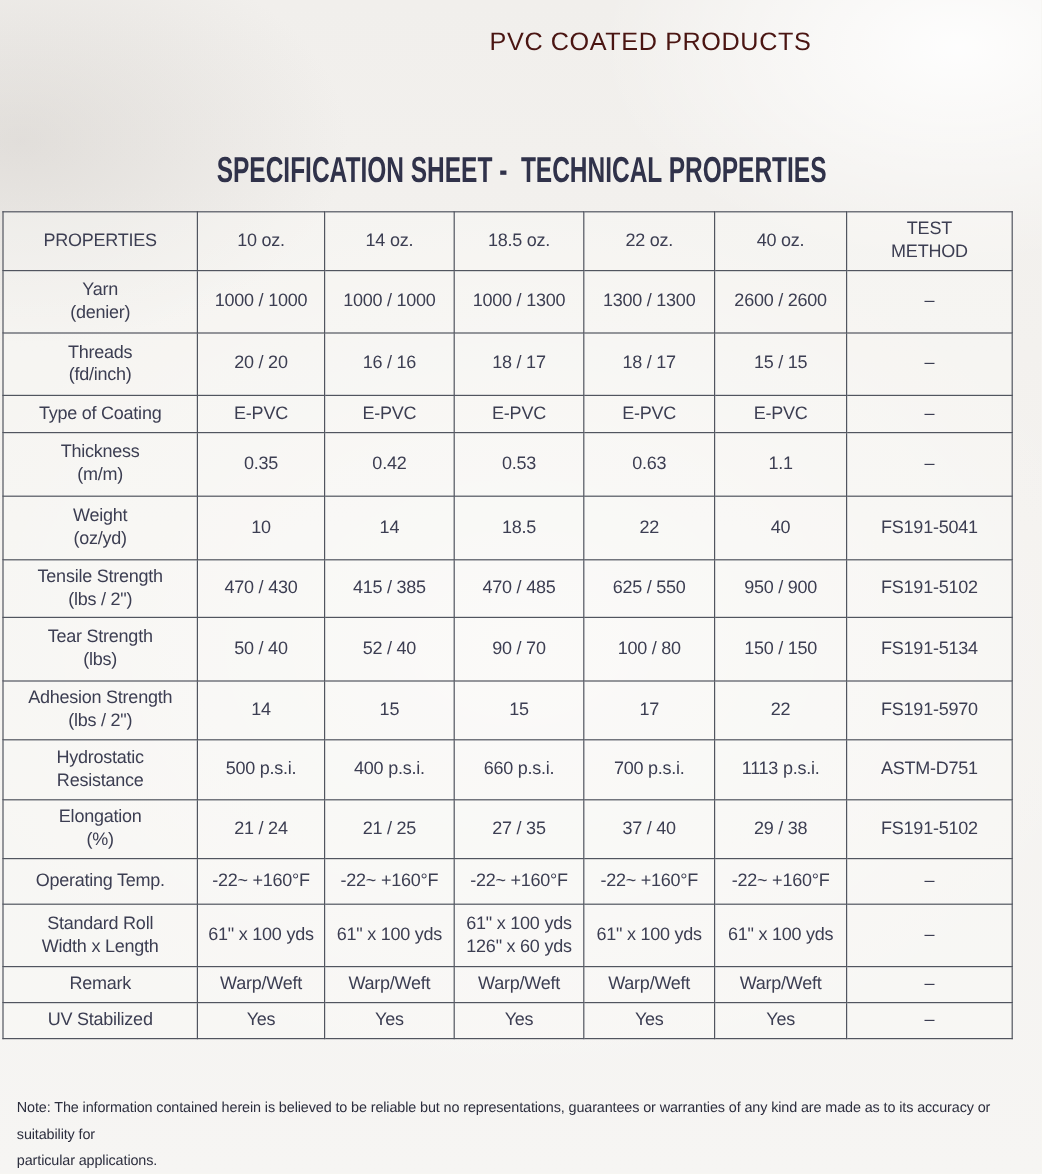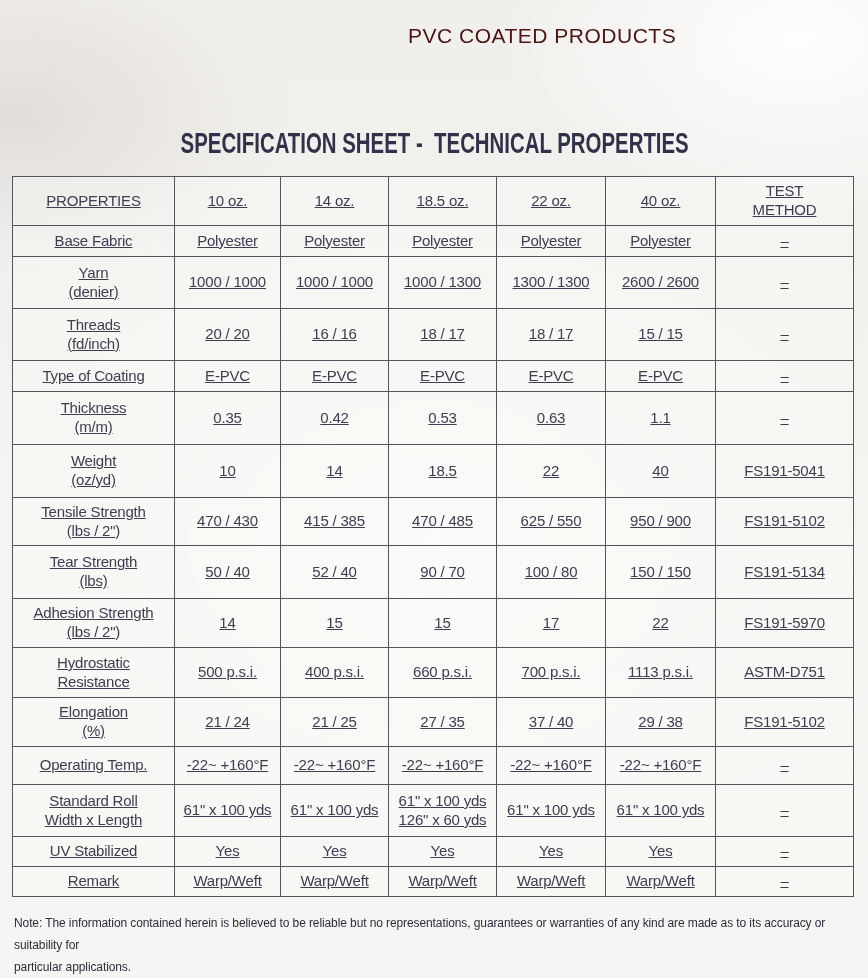--- a/index.html
+++ b/index.html
@@ -28,25 +28,24 @@
     text-align:center;
   }
   .heading {
     display:inline-block;
     font-size:30px; font-weight:700; letter-spacing:0px;
     color:#30324a;
     transform:scaleX(0.68); transform-origin:center;
     white-space:pre;
   }
   table.spec {
-    position:absolute; left:12px; top:176px;
+    position:absolute; left:2px; top:176px;
     width:841px; table-layout:fixed;
     border-collapse:collapse;
     background:rgba(252,251,250,0.35);
-    text-decoration:underline;
   }
   table.spec th, table.spec td {
     border:1px solid #51555f;
     text-align:center; vertical-align:middle;
     font-size:15px; font-weight:400;
     letter-spacing:-0.2px;
     color:#3c3e52;
     white-space:pre-line;
     line-height:1.25;
     padding:2px 2px;
@@ -88,29 +87,20 @@
           <th>10 oz.</th>
           <th>14 oz.</th>
           <th>18.5 oz.</th>
           <th>22 oz.</th>
           <th>40 oz.</th>
           <th>TEST
 METHOD</th>
         </tr>
     </thead>
     <tbody>
-        <tr style="height: 31px;">
-          <td>Base Fabric</td>
-          <td>Polyester</td>
-          <td>Polyester</td>
-          <td>Polyester</td>
-          <td>Polyester</td>
-          <td>Polyester</td>
-          <td>–</td>
-        </tr>
         <tr style="height: 52px;">
           <td>Yarn
 (denier)</td>
           <td>1000 / 1000</td>
           <td>1000 / 1000</td>
           <td>1000 / 1300</td>
           <td>1300 / 1300</td>
           <td>2600 / 2600</td>
           <td>–</td>
         </tr>
@@ -217,35 +207,35 @@
 Width x Length</td>
           <td>61" x 100 yds</td>
           <td>61" x 100 yds</td>
           <td>61" x 100 yds
 126" x 60 yds</td>
           <td>61" x 100 yds</td>
           <td>61" x 100 yds</td>
           <td>–</td>
         </tr>
         <tr style="height: 30px;">
+          <td>Remark</td>
+          <td>Warp/Weft</td>
+          <td>Warp/Weft</td>
+          <td>Warp/Weft</td>
+          <td>Warp/Weft</td>
+          <td>Warp/Weft</td>
+          <td>–</td>
+        </tr>
+        <tr style="height: 30px;">
           <td>UV Stabilized</td>
           <td>Yes</td>
           <td>Yes</td>
           <td>Yes</td>
           <td>Yes</td>
           <td>Yes</td>
-          <td>–</td>
-        </tr>
-        <tr style="height: 30px;">
-          <td>Remark</td>
-          <td>Warp/Weft</td>
-          <td>Warp/Weft</td>
-          <td>Warp/Weft</td>
-          <td>Warp/Weft</td>
-          <td>Warp/Weft</td>
           <td>–</td>
         </tr>
       </tbody>
   </table>
 
   <p class="note">Note: The information contained herein is believed to be reliable but no representations, guarantees or warranties of any kind are made as to its accuracy or suitability for
 particular applications.</p>
 
 </div>
 

